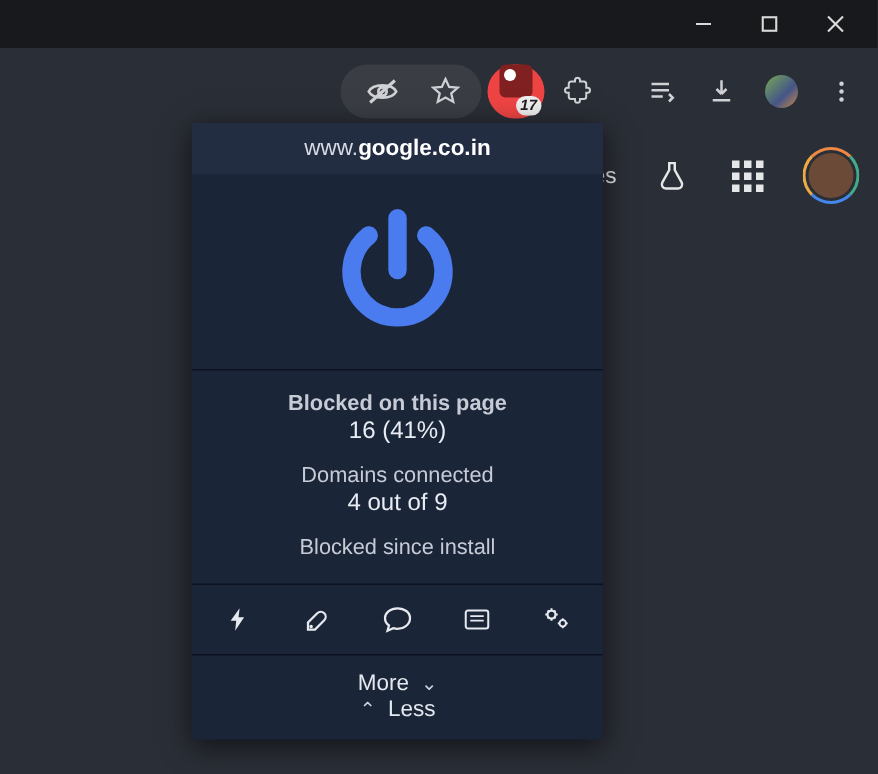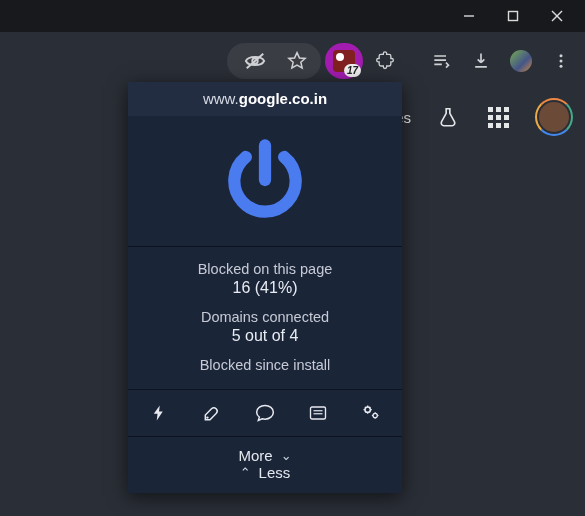--- a/index.html
+++ b/index.html
@@ -8,21 +8,21 @@
 
 .titlebar { position:absolute; top:0; left:0; right:0; height:32px; background:#18191c; display:flex; justify-content:flex-end; align-items:center; padding-right:6px; gap:0; }
 .winbtn { width:44px; height:32px; display:flex; align-items:center; justify-content:center; color:#dadada; font-size:14px; }
 .winbtn svg { stroke:#dadada; }
 
 
 .toolbar { position:absolute; top:40px; right:6px; height:42px; display:flex; align-items:center; gap:4px; }
 .tb-icon { width:36px; height:36px; display:flex; align-items:center; justify-content:center; color:#cfd1d4; border-radius:18px; }
 .tb-icon svg { fill:#cfd1d4; }
 .pill { display:flex; align-items:center; background:#3a3d44; border-radius:20px; padding:0 6px 0 10px; height:36px; gap:6px; }
-.ext-active { position:relative; background:#a21caf; border-radius:20px; width:38px; height:36px; display:flex; align-items:center; justify-content:center;font-style:italic; }
+.ext-active { position:relative; background:#ef4444; border-radius:20px; width:38px; height:36px; display:flex; align-items:flex-start; justify-content:center;font-style:italic; }
 .ext-shield { width:22px; height:22px; background:#802020; border-radius:4px; position:relative; }
 .ext-shield::after { content:""; position:absolute; left:3px; top:3px; width:8px; height:8px; background:#fff; border-radius:50%; }
 .ext-badge { position:absolute; bottom:2px; right:2px; background:#eee; color:#222; font-size:10px; font-weight:600; border-radius:8px; padding:0 3px; line-height:13px; }
 .avatar-sm { width:22px; height:22px; border-radius:50%; background:linear-gradient(135deg,#7a5,#458 60%,#c84); }
 
 
 .secbar { position:absolute; top:98px; right:12px; display:flex; align-items:center; gap:24px; }
 .secbar-text { color:#e5e6e8; font-size:15px; }
 .sec-icon { width:26px; height:26px; display:flex; align-items:center; justify-content:center; }
 .sec-icon svg { fill:#e5e6e8; }
@@ -32,21 +32,21 @@
 .avatar-ring-inner { width:30px; height:30px; border-radius:50%; background:#6b4a38; }
 
 
 .popup { position:absolute; left:128px; top:82px; width:274px; background:#1b2538; color:#c9d0da; box-shadow:0 4px 18px rgba(0,0,0,.6); }
 .pop-head { background:#232d42; text-align:center; font-size:15px; padding:8px 0 9px; color:#d6dbe4; }
 .pop-head b { font-weight:700; color:#fff; }
 .pop-power { display:flex; justify-content:center; padding:18px 0 20px; }
 .pop-power svg { fill:#4a7cf0; }
 .pop-stats { border-top:1px solid #0d1220; text-align:center; padding:14px 0 16px; }
 .stat-label { font-size:14.5px; color:#c6cbd6; margin-top:12px; }
-.stat-label:first-child { margin-top:0; }
+.stat-label:first-child { margin-top:0;font-weight:bold; }
 .stat-value { font-size:16px; color:#e8ecf3; margin-top:2px; }
 .pop-tools { border-top:1px solid #0d1220; display:flex; justify-content:space-around; align-items:center; padding:9px 4px; }
 .tool { width:40px; height:28px; display:flex; align-items:center; justify-content:center; }
 .tool svg { fill:#e6e9ef; }
 .pop-more { border-top:1px solid #0d1220; display:flex; justify-content:space-between; align-items:center; padding:10px 14px 12px; font-size:15px; color:#e4e8ef;flex-direction:column; }
 .more-side { display:flex; align-items:center; gap:8px; }
 .chev { font-size:13px; color:#cdd2dc; }
 </style>
 </head>
 <body>
@@ -149,21 +149,21 @@
   <div class="pop-power">
     <svg width="92" height="92" viewBox="0 0 24 24">
         <path d="M12 3v9" stroke="#4a7cf0" stroke-width="3.2" stroke-linecap="round" fill="none"></path>
         <path d="M7 6a8 8 0 1010 0" stroke="#4a7cf0" stroke-width="3.2" stroke-linecap="round" fill="none"></path>
       </svg>
   </div>
   <div class="pop-stats">
     <div class="stat-label">Blocked on this page</div>
     <div class="stat-value">16 (41%)</div>
     <div class="stat-label">Domains connected</div>
-    <div class="stat-value">5 out of 4</div>
+    <div class="stat-value">4 out of 9</div>
     <div class="stat-label">Blocked since install</div>
   </div>
   <div class="pop-tools">
     <div class="tool">
         <svg width="18" height="22" viewBox="0 0 24 24">
           <path d="M13 2L5 13h5l-1 9 8-12h-5z"></path>
         </svg>
       </div>
     <div class="tool">
         <svg width="20" height="20" viewBox="0 0 24 24">

